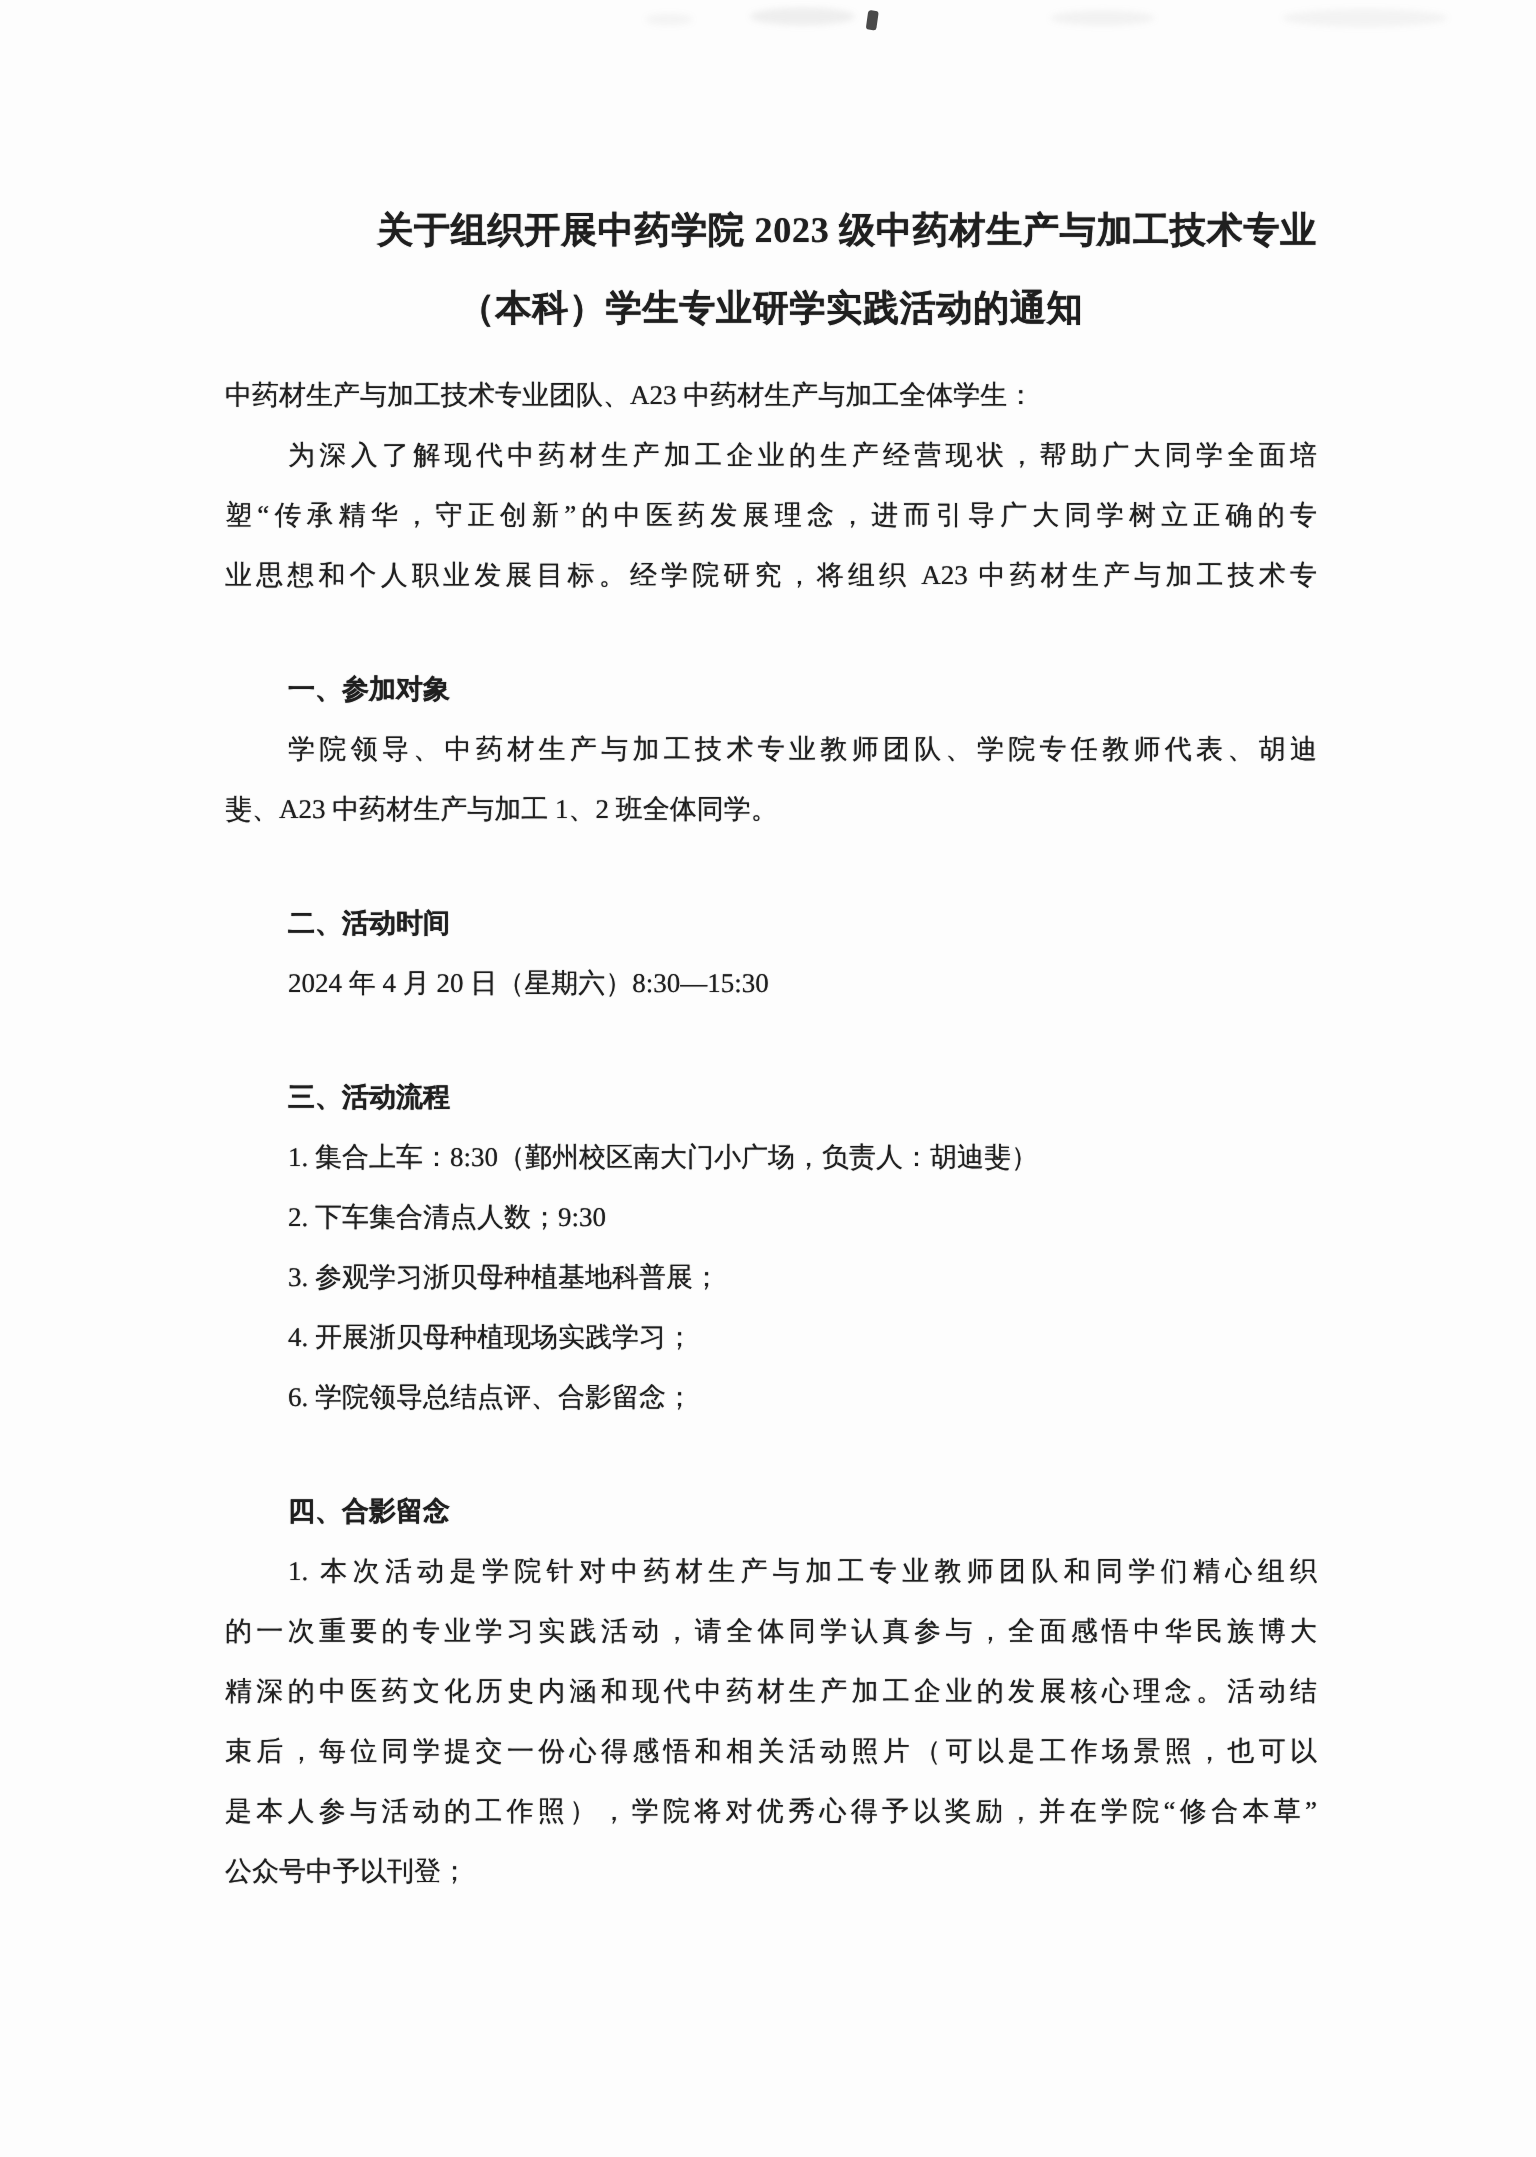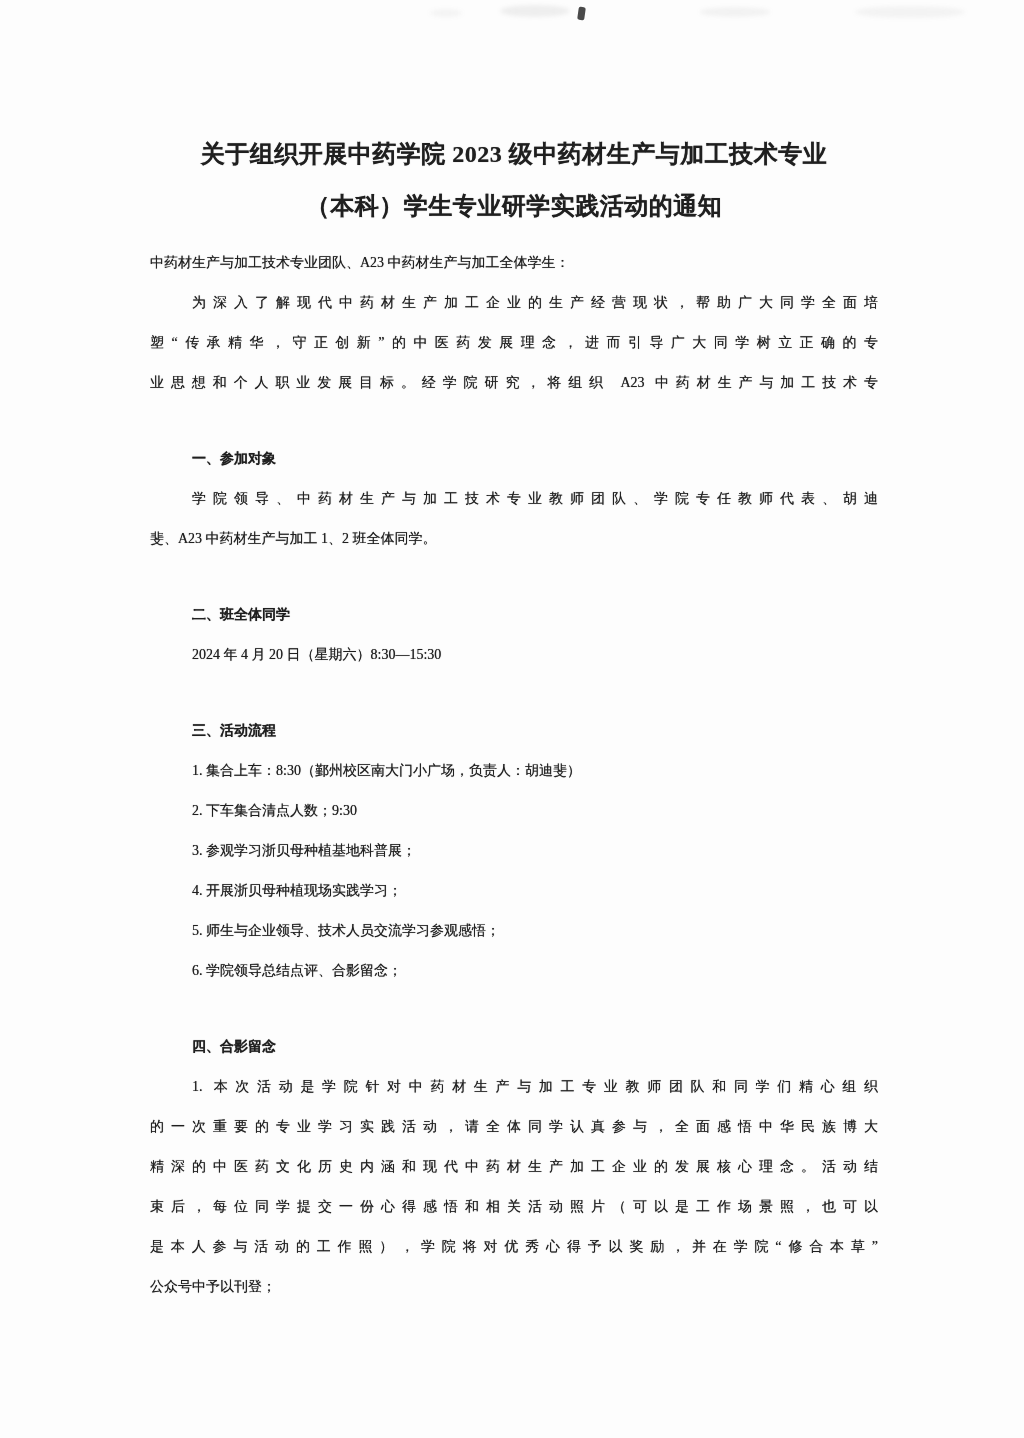--- a/index.html
+++ b/index.html
@@ -29,24 +29,24 @@
     color: #1f1f1f;
     text-shadow: 0 0 0.7px rgba(25,25,25,0.75);
   }
   .title-line {
     text-align: center;
     font-weight: bold;
     font-size: 24px;
     line-height: 32px;
     letter-spacing: 0.5px;
   }
-  .title-line.t1 { margin-bottom: 20px; }
+  .title-line.t1 { margin-bottom: 20px; text-align: right; }
   .title-line.t2 { margin-bottom: 21px; }
   .line {
-    font-size: 14px;
+    font-size: 18px;
     height: 40px;
     line-height: 40px;
     white-space: nowrap;
   }
   .line.stretch {
     white-space: normal;
     text-align: justify;
     text-align-last: justify;
     overflow: hidden;
   }
@@ -73,29 +73,28 @@
     <div class="line">中药材生产与加工技术专业团队、A23 中药材生产与加工全体学生：</div>
 
     <div class="line stretch indent">为深入了解现代中药材生产加工企业的生产经营现状，帮助广大同学全面培</div>
     <div class="line stretch">塑“传承精华，守正创新”的中医药发展理念，进而引导广大同学树立正确的专</div>
     <div class="line stretch">业思想和个人职业发展目标。经学院研究，将组织 A23 中药材生产与加工技术专</div>
 
     <div class="line heading">一、参加对象</div>
     <div class="line stretch indent">学院领导、中药材生产与加工技术专业教师团队、学院专任教师代表、胡迪</div>
     <div class="line">斐、A23 中药材生产与加工 1、2 班全体同学。</div>
 
-    <div class="line heading">二、班全体同学</div>
+    <div class="line heading">二、活动时间</div>
     <div class="line indent">2024 年 4 月 20 日（星期六）8:30—15:30</div>
 
     <div class="line heading">三、活动流程</div>
     <div class="line indent">1. 集合上车：8:30（鄞州校区南大门小广场，负责人：胡迪斐）</div>
     <div class="line indent">2. 下车集合清点人数；9:30</div>
     <div class="line indent">3. 参观学习浙贝母种植基地科普展；</div>
     <div class="line indent">4. 开展浙贝母种植现场实践学习；</div>
-    <div class="line indent">5. 师生与企业领导、技术人员交流学习参观感悟；</div>
     <div class="line indent">6. 学院领导总结点评、合影留念；</div>
 
     <div class="line heading">四、合影留念</div>
     <div class="line stretch indent">1. 本次活动是学院针对中药材生产与加工专业教师团队和同学们精心组织</div>
     <div class="line stretch">的一次重要的专业学习实践活动，请全体同学认真参与，全面感悟中华民族博大</div>
     <div class="line stretch">精深的中医药文化历史内涵和现代中药材生产加工企业的发展核心理念。活动结</div>
     <div class="line stretch">束后，每位同学提交一份心得感悟和相关活动照片（可以是工作场景照，也可以</div>
     <div class="line stretch">是本人参与活动的工作照），学院将对优秀心得予以奖励，并在学院“修合本草”</div>
     <div class="line">公众号中予以刊登；</div>
 

